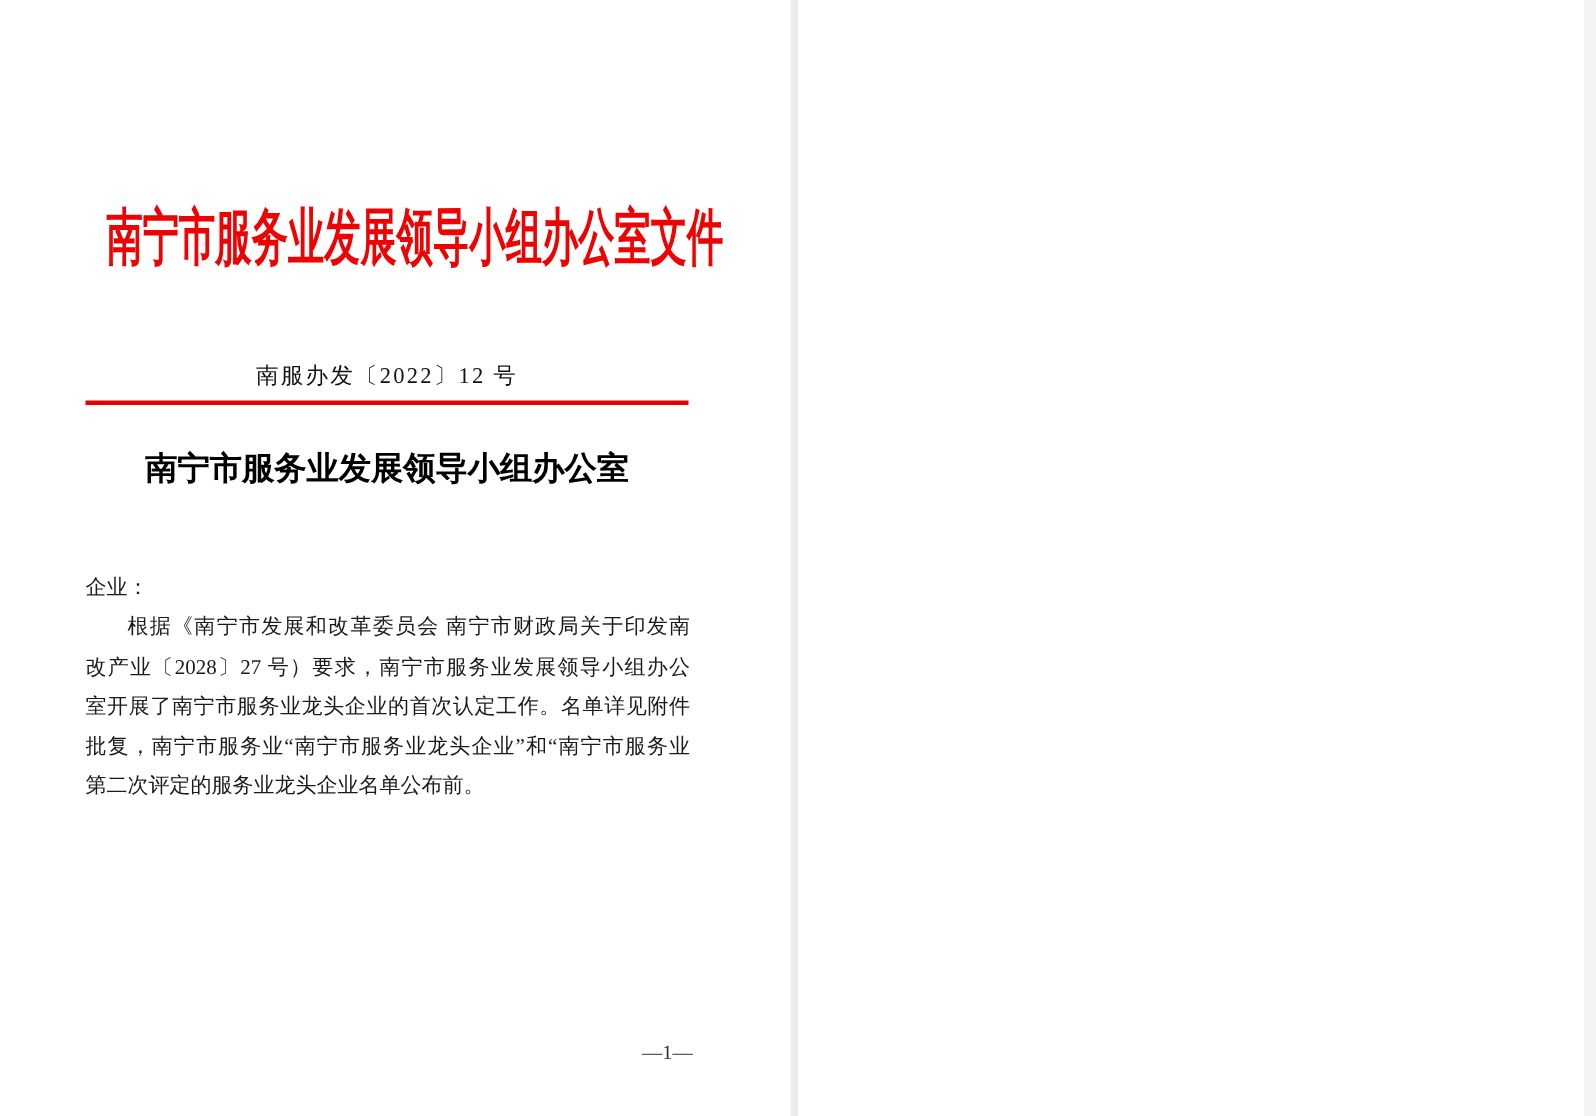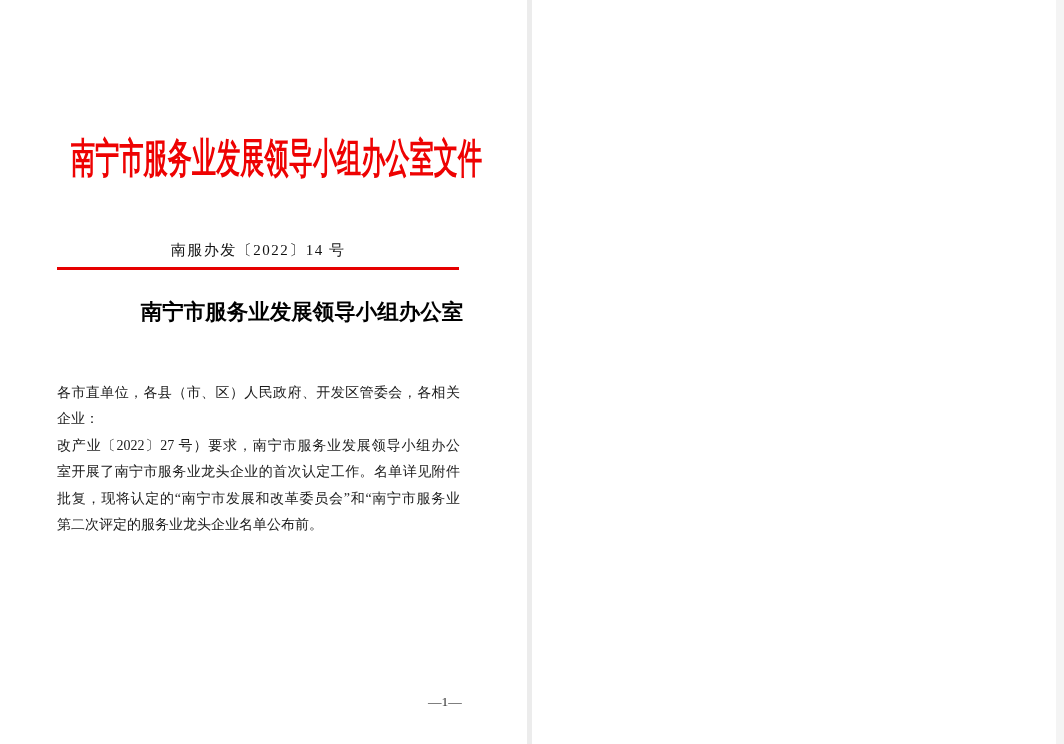--- a/index.html
+++ b/index.html
@@ -16,45 +16,45 @@
   
   #masthead{
     position:absolute;left:71px;top:134px;white-space:nowrap;
     font-size:41px;line-height:48px;font-weight:bold;color:#ee0202;
     transform:scaleX(.59);transform-origin:0 0;
   }
   #doc-number{position:absolute;left:57px;top:241px;width:402px;text-align:center;
     font-size:15px;letter-spacing:1.5px;color:#111;}
   #red-rule{position:absolute;left:57px;top:267px;width:402px;height:3px;background:#e60000;}
   #doc-title{position:absolute;left:47px;top:299px;width:422px;text-align:center;
-    font-size:21.5px;font-weight:bold;line-height:26.5px;color:#000;margin-left:44px;}
+    font-size:21.5px;font-weight:bold;line-height:26.5px;color:#000;}
   #body-text{position:absolute;left:57px;top:380px;width:403px;font-size:14px;color:#1a1a1a;}
   .bline{height:26.4px;line-height:26.4px;overflow:hidden;}
   .bline.fill{text-align:justify;text-align-last:justify;}
   .bline.indent{text-indent:2em;}
 
   .page-num{position:absolute;font-size:13.5px;color:#333;letter-spacing:0;}
   #page-num-1{left:428px;top:694px;}
 </style>
 </head>
 <body>
 
 <div id="page-left" class="page">
   <div id="masthead">南宁市服务业发展领导小组办公室文件</div>
-  <div id="doc-number">南服办发〔2022〕14 号</div>
+  <div id="doc-number">南服办发〔2022〕12 号</div>
   <div id="red-rule"></div>
   <div id="doc-title">
     <div>南宁市服务业发展领导小组办公室</div>
   </div>
   <div id="body-text">
-      <div class="bline fill">各市直单位，各县（市、区）人民政府、开发区管委会，各相关</div>
       <div class="bline">企业：</div>
-      <div class="bline fill">改产业〔2022〕27 号）要求，南宁市服务业发展领导小组办公</div>
+      <div class="bline fill indent">根据《南宁市发展和改革委员会 南宁市财政局关于印发南</div>
+      <div class="bline fill">改产业〔2028〕27 号）要求，南宁市服务业发展领导小组办公</div>
       <div class="bline fill">室开展了南宁市服务业龙头企业的首次认定工作。名单详见附件</div>
-      <div class="bline fill">批复，现将认定的“南宁市发展和改革委员会”和“南宁市服务业</div>
+      <div class="bline fill">批复，南宁市服务业“南宁市服务业龙头企业”和“南宁市服务业</div>
       <div class="bline">第二次评定的服务业龙头企业名单公布前。</div>
     </div>
   <div id="page-num-1" class="page-num">—1—</div>
 </div>
 
 <div id="gutter"></div>
 
 <div id="page-right" class="page">
   
   

